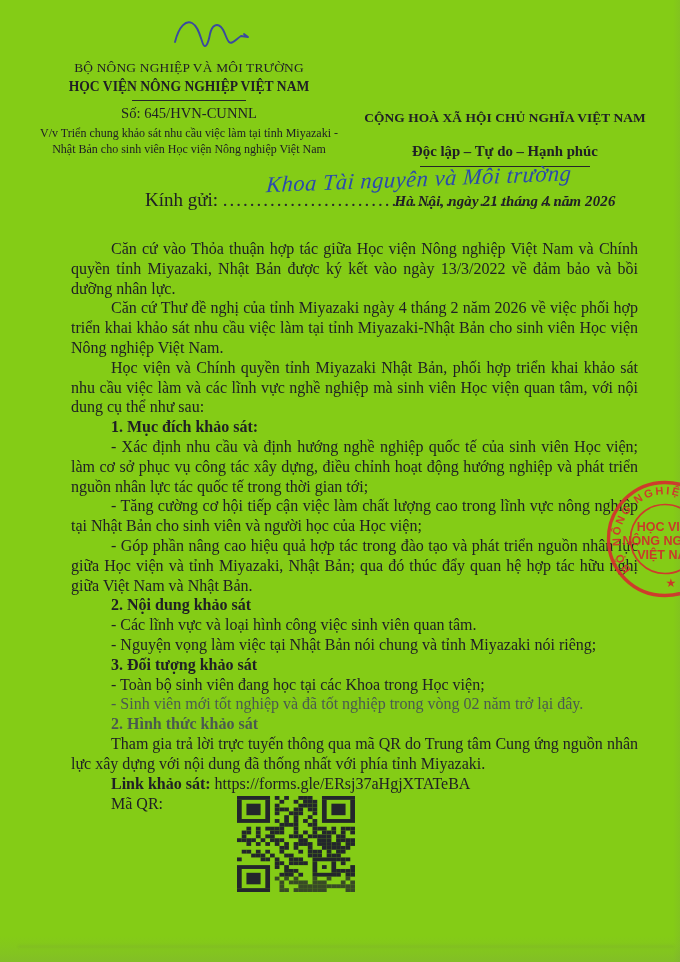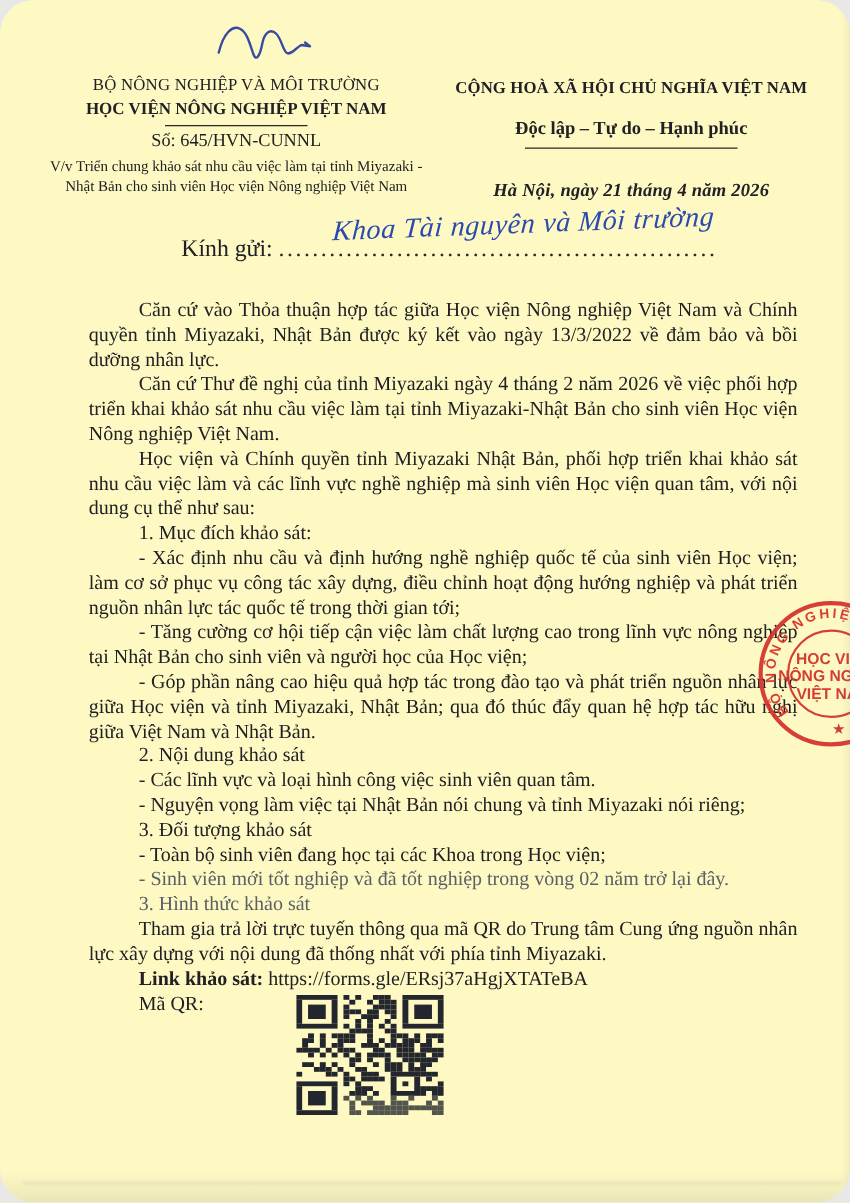--- a/index.html
+++ b/index.html
@@ -1,21 +1,20 @@
 <!DOCTYPE html>
 <html><head>
 <meta charset="utf-8">
 <style>
   html,body{margin:0;padding:0;background:#e8e8e6;}
   #page{
     position:relative;width:680px;height:962px;margin:0 auto;
-    background:#fef9c3;overflow:hidden;
+    background:#84cc16;overflow:hidden;
     font-family:"Liberation Serif","DejaVu Serif",serif;
     color:#202025;
-    border-radius:27px;
   }
   
   .scan-bottom{position:absolute;left:0;right:0;bottom:0;height:26px;
     background:linear-gradient(to bottom,rgba(120,120,125,0) 0%,rgba(120,120,125,.10) 70%,rgba(120,120,125,.16) 100%);}
   .scan-streak{position:absolute;left:18px;right:6px;bottom:14px;height:3px;
     background:rgba(100,100,108,.08);border-radius:2px;filter:blur(1px);}
   .scan-right{position:absolute;top:0;bottom:0;right:0;width:7px;
     background:linear-gradient(to right,rgba(110,110,115,0),rgba(110,110,115,.09));}
 
   
@@ -24,41 +23,41 @@
   
   .hdr-left{position:absolute;left:36px;top:60px;width:306px;text-align:center;line-height:1.18;}
   .hdr-left .ministry{font-size:13.4px;letter-spacing:.2px;}
   .hdr-left .academy{font-size:13.6px;font-weight:bold;margin-top:3px;}
   .hdr-left .rule{width:114px;border-top:1.6px solid #26262a;margin:5px auto 4px;}
   .hdr-left .docnum{font-size:14.6px;margin-top:1px;}
   .hdr-left .docnum b{font-weight:normal;}
   .hdr-left .subject{font-size:12px;line-height:15.5px;margin-top:4px;}
 
   .hdr-right{position:absolute;left:352px;top:62px;width:306px;text-align:center;line-height:1.15;}
-  .hdr-right .country{font-size:13.4px;font-weight:bold;letter-spacing:.1px;}
+  .hdr-right .country{font-size:13.4px;font-weight:bold;letter-spacing:.1px;margin-top:48px;}
   .hdr-right .motto{font-size:14.8px;font-weight:bold;margin-top:18px;}
   .hdr-right .rule{width:170px;border-top:1.6px solid #26262a;margin:6px auto 0;}
   .hdr-right .dateline{font-size:14.8px;font-style:italic;font-weight:600;margin-top:26px;letter-spacing:.2px;font-family:Liberation Serif, serif;}
 
   
   .recipient{position:absolute;left:145px;top:189px;width:430px;font-size:19px;white-space:nowrap;overflow:hidden;}
   .recipient .dots{letter-spacing:2px;color:#2a2a2e;}
   .handwriting{
     position:absolute;left:266px;top:166px;width:320px;
     font-style:italic;font-size:22.5px;color:#2b4aad;
     transform:rotate(-2.2deg) skewX(-6deg);
     letter-spacing:.5px;white-space:nowrap;
   }
 
   
   .body{position:absolute;left:71px;top:239px;width:567px;
     font-size:16px;line-height:19.8px;text-align:justify;}
   .para{text-indent:40px;margin:0;}
   .line{padding-left:40px;margin:0;}
-  .bold{font-weight:normal;}
+  .bold{font-weight:bold;}
   .faded{color:#434a58;opacity:.88;}
   .qr-row{position:relative;height:100px;margin-top:1px;}
   .qr-row .qr-label{position:absolute;left:40px;top:0;font-weight:normal;}
   .qr-box{position:absolute;left:166px;top:2px;}
 
   
   .stamp{position:absolute;left:605px;top:478px;opacity:.93;}
   .stamp text{font-family:"Liberation Sans","DejaVu Sans",sans-serif;font-weight:bold;}
 </style>
 </head>
@@ -101,21 +100,21 @@
     <div class="line bold">1. Mục đích khảo sát:</div>
     <p class="para">- Xác định nhu cầu và định hướng nghề nghiệp quốc tế của sinh viên Học viện; làm cơ sở phục vụ công tác xây dựng, điều chỉnh hoạt động hướng nghiệp và phát triển nguồn nhân lực tác quốc tế trong thời gian tới;</p>
     <p class="para">- Tăng cường cơ hội tiếp cận việc làm chất lượng cao trong lĩnh vực nông nghiệp tại Nhật Bản cho sinh viên và người học của Học viện;</p>
     <p class="para">- Góp phần nâng cao hiệu quả hợp tác trong đào tạo và phát triển nguồn nhân lực giữa Học viện và tỉnh Miyazaki, Nhật Bản; qua đó thúc đẩy quan hệ hợp tác hữu nghị giữa Việt Nam và Nhật Bản.</p>
     <div class="line bold">2. Nội dung khảo sát</div>
     <div class="line">- Các lĩnh vực và loại hình công việc sinh viên quan tâm.</div>
     <div class="line">- Nguyện vọng làm việc tại Nhật Bản nói chung và tỉnh Miyazaki nói riêng;</div>
     <div class="line bold">3. Đối tượng khảo sát</div>
     <div class="line">- Toàn bộ sinh viên đang học tại các Khoa trong Học viện;</div>
     <div class="line faded">- Sinh viên mới tốt nghiệp và đã tốt nghiệp trong vòng 02 năm trở lại đây.</div>
-    <div class="line bold faded">3. Hình thức khảo sát</div>
+    <div class="line bold faded">2. Hình thức khảo sát</div>
     <p class="para">Tham gia trả lời trực tuyến thông qua mã QR do Trung tâm Cung ứng nguồn nhân lực xây dựng với nội dung đã thống nhất với phía tỉnh Miyazaki.</p>
     <div class="line"><b>Link khảo sát: </b><span>https://forms.gle/ERsj37aHgjXTATeBA</span></div>
     <div class="qr-row">
       <span class="qr-label">Mã QR:</span>
       <svg id="qr" class="qr-box" width="118" height="96" viewBox="0 0 100 100" preserveAspectRatio="none">
           <rect x="0" y="0" width="28" height="4" fill="#23262c" fill-opacity="1"></rect>
           <rect x="0" y="24" width="28" height="4" fill="#23262c" fill-opacity="1"></rect>
           <rect x="0" y="4" width="4" height="20" fill="#23262c" fill-opacity="1"></rect>
           <rect x="24" y="4" width="4" height="20" fill="#23262c" fill-opacity="1"></rect>
           <rect x="8" y="8" width="12" height="12" fill="#23262c" fill-opacity="1"></rect>

